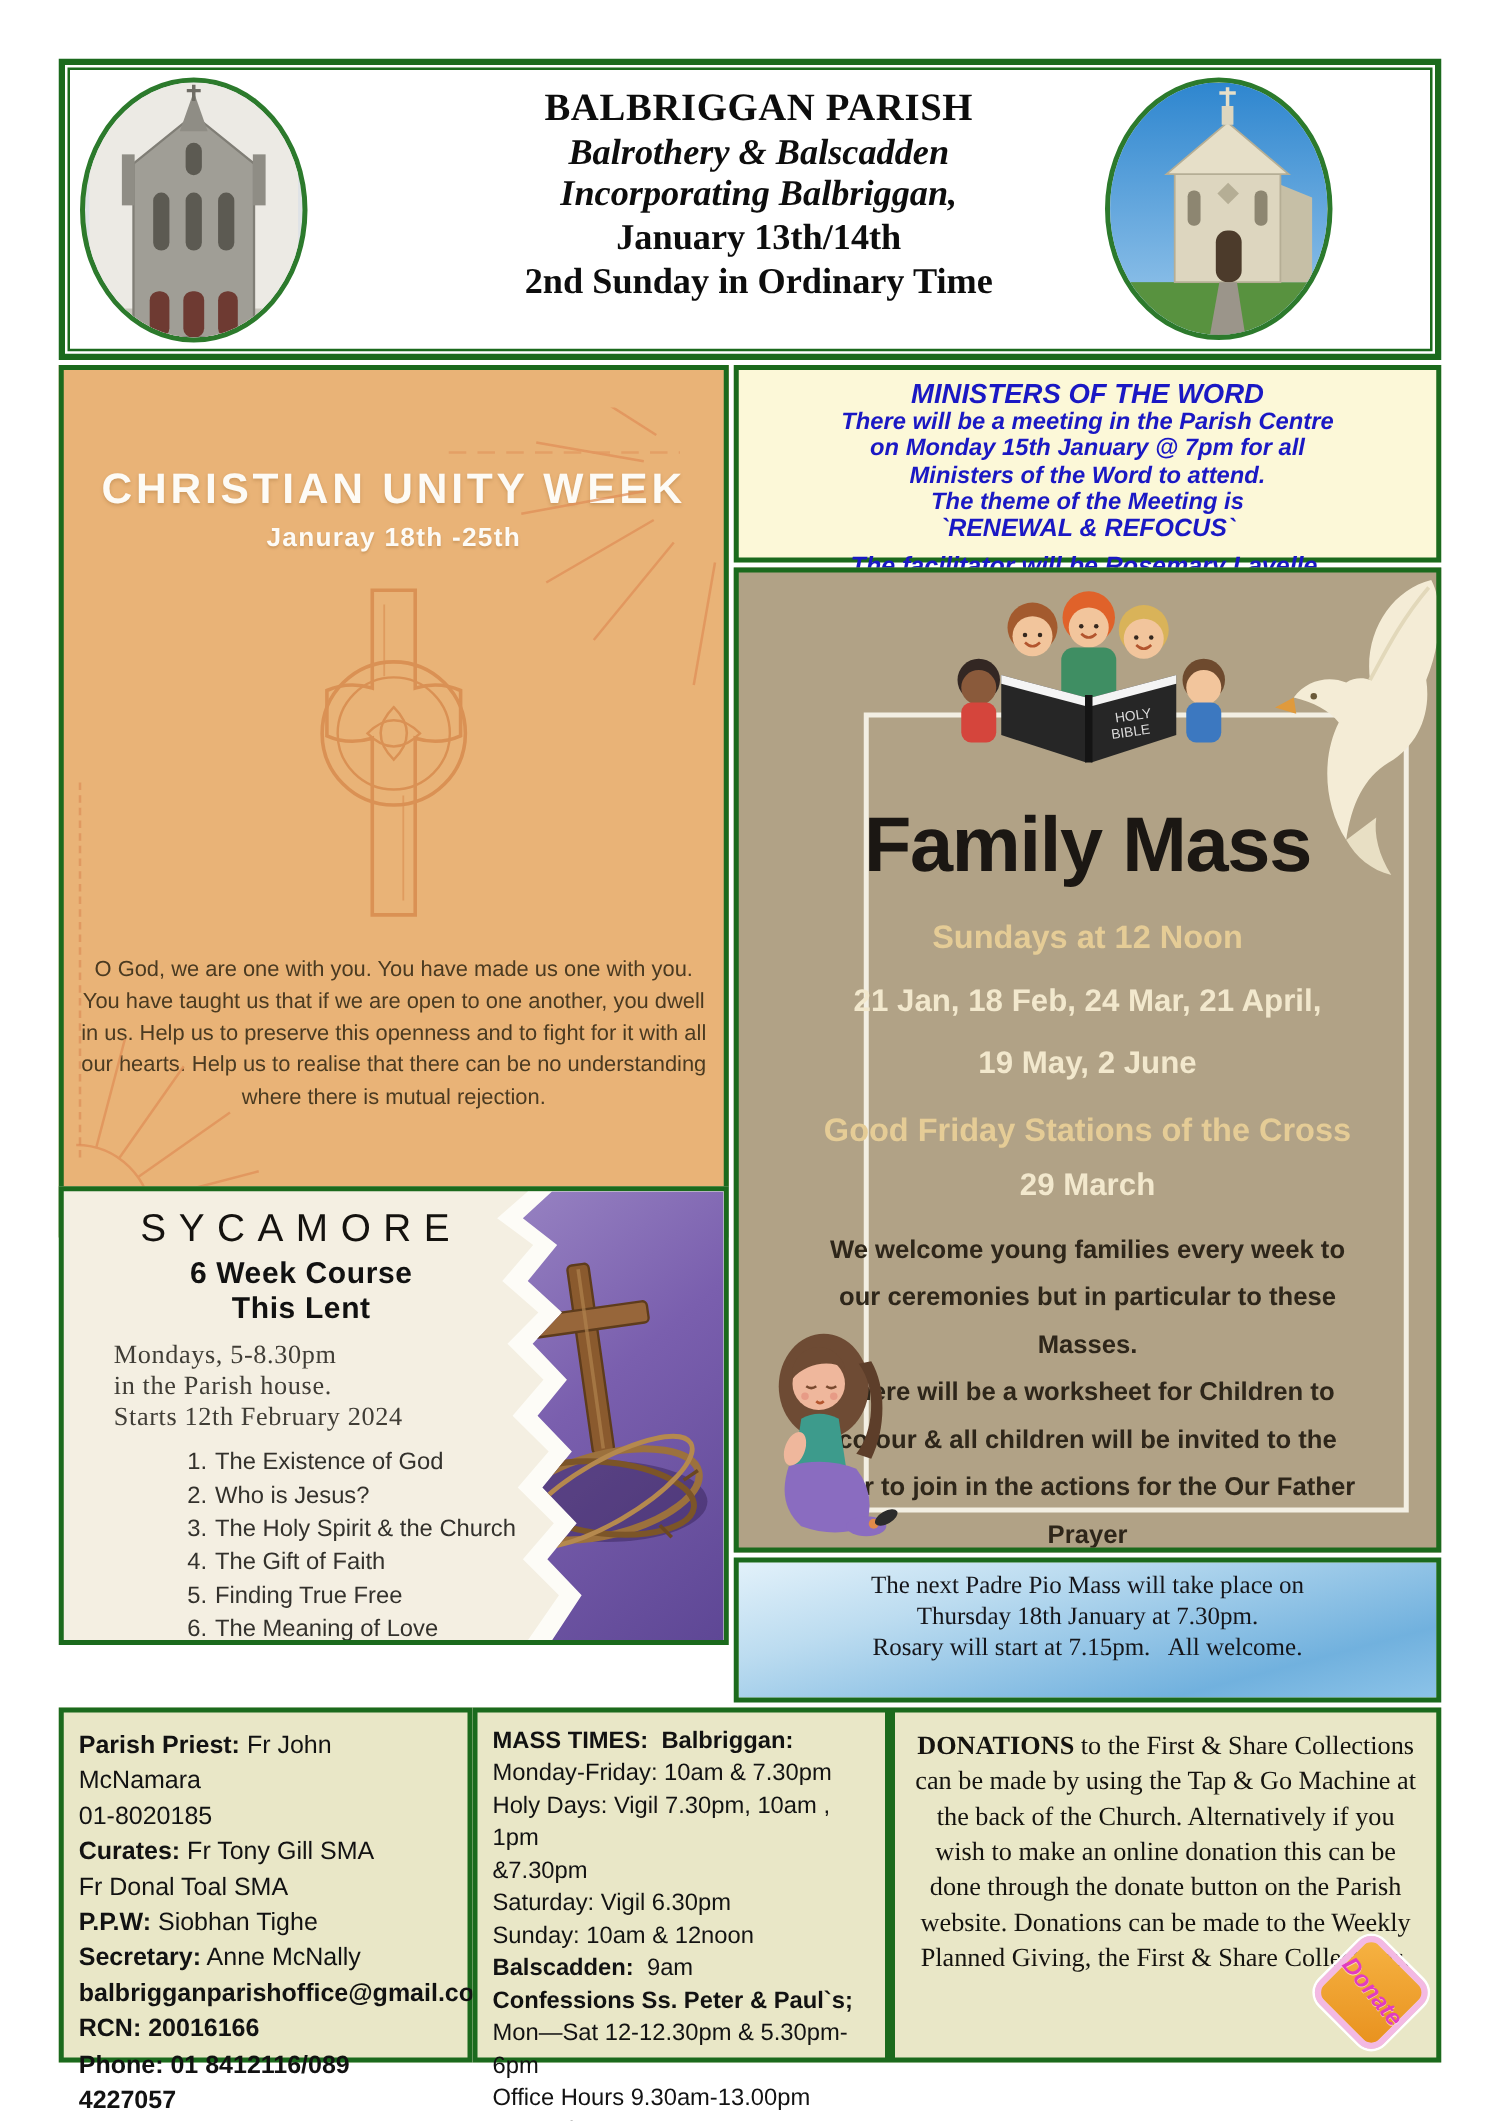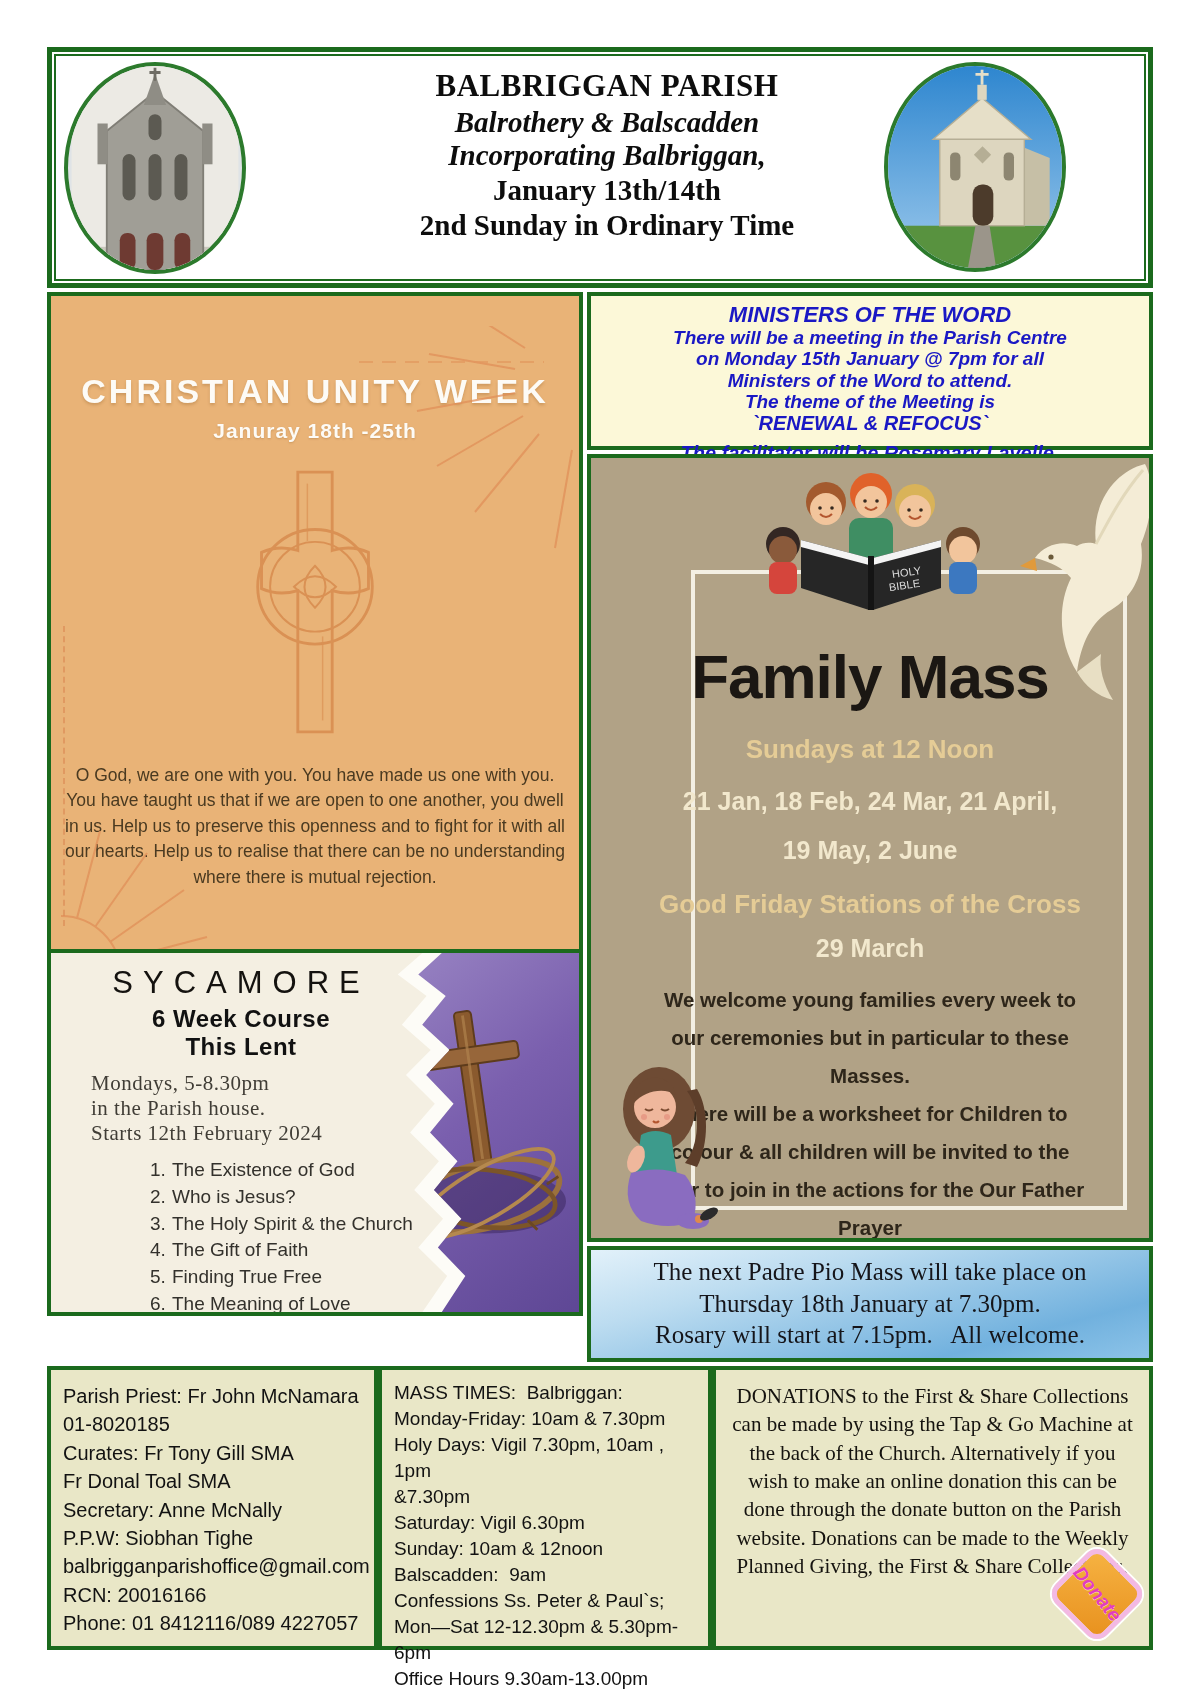--- a/index.html
+++ b/index.html
@@ -57,21 +57,21 @@
   .fm-gf { margin-top:24px; }
   .fm-gfd { margin-top:14px; }
   .fm-para { margin:18px auto 0; width:430px; color:#2e261a; font-size:20.5px; line-height:1.85; font-weight:bold; }
   .fm-para2 { margin-top:0; }
 
   
   .padre { left:587px; top:1246px; width:566px; height:116px; text-align:center;
            background:linear-gradient(165deg,#e2f1fa 0%,#bcdcf0 30%,#71b1de 78%,#8cc3e8 100%);
            font-family:"Liberation Serif", serif; color:#15151a; padding-top:6px; }
   .pp-title { font-weight:bold; font-size:21px; }
-  .pp-line { font-size:25px; line-height:1.26; }
+  .pp-line { font-size:20px; line-height:1.26; }
 
   
   .syc { left:47px; top:949px; width:536px; height:367px; background:#f4efe2; overflow:hidden; }
   .syc-left { position:absolute; left:10px; top:12px; width:360px; }
   .syc-brand { text-align:center; font-size:31px; letter-spacing:10px; color:#14120f; font-weight:normal; }
   .syc-course { text-align:center; font-size:24px; font-weight:bold; color:#111; margin-top:4px; letter-spacing:0.5px; }
   .syc-when { margin:10px 0 0 30px; font-family:"Liberation Serif", serif; font-size:21px; color:#403d36; line-height:1.2; letter-spacing:0.5px; }
   .syc-topics { margin:10px 0 0 110px; font-size:19px; color:#33312c; line-height:1.42; }
   .syc-topics li { padding-left:1px; }
   .torn-white { position:absolute; top:0; right:0; width:206px; height:100%; background:#fdfcf7;
@@ -85,21 +85,21 @@
   .contact { left:47px; top:1366px; width:331px; height:284px; background:#e9e7c7; padding:12px 12px; }
   .ct-line { font-size:20px; line-height:1.42; color:#121212; }
   .masstimes { left:378px; top:1366px; width:334px; height:284px; background:#e9e7c7; padding:10px 12px; }
   .mt-line { font-size:19px; line-height:1.37; color:#121212; }
   .donations { left:712px; top:1366px; width:441px; height:284px; background:#e9e7c7; padding:12px 16px; }
   .don-text { font-family:"Liberation Serif", serif; font-size:21px; line-height:1.35; color:#15130f; text-align:center; }
   .donate-badge { position:absolute; right:16px; bottom:16px; width:72px; height:72px; transform:rotate(45deg);
     background:linear-gradient(135deg,#f6b343,#e8911e); border:5px solid #f3b9e3; border-radius:14px;
     box-shadow:0 0 0 2px #ffffff; display:flex; align-items:center; justify-content:center; }
   .donate-text { color:#e23cc0; font-style:italic; font-weight:bold; font-size:19px; transform:rotate(6deg); text-shadow:0.5px 0.5px 0 rgba(255,255,255,.6); }
-  b { font-weight:normal;text-align:right; }
+  b { font-weight:bold;text-align:right; }
 </style>
 </head>
 <body>
 
 <div class="page">
 
   <section class="panel header">
     <div class="oval oval-left">
       <svg viewBox="0 0 180 220">
         <rect width="180" height="220" fill="#eceae4"></rect>
@@ -319,22 +319,22 @@
       </ol>
 
     </div>
   </section>
 
   <section class="panel contact">
     <div class="ct-line pre"><b>Parish Priest:</b><span> Fr John McNamara</span></div>
     <div class="ct-line">01-8020185</div>
     <div class="ct-line pre"><b>Curates:</b><span> Fr Tony Gill SMA</span></div>
     <div class="ct-line">Fr Donal Toal SMA</div>
+    <div class="ct-line pre"><b>P.P.W:</b><span> Siobhan Tighe</span></div>
     <div class="ct-line pre"><b>Secretary:</b><span> Anne McNally</span></div>
-    <div class="ct-line pre"><b>P.P.W:</b><span> Siobhan Tighe</span></div>
     <div class="ct-line"><b>balbrigganparishoffice@gmail.com</b></div>
     <div class="ct-line"><b>RCN: 20016166</b></div>
     <div class="ct-line"><b>Phone: 01 8412116/089 4227057</b></div>
   </section>
 
   <section class="panel masstimes">
     <div class="mt-line pre"><b>MASS TIMES:  Balbriggan:</b></div>
     <div class="mt-line">Monday-Friday: 10am &amp; 7.30pm</div>
     <div class="mt-line">Holy Days: Vigil 7.30pm, 10am , 1pm</div>
     <div class="mt-line">&amp;7.30pm</div>

